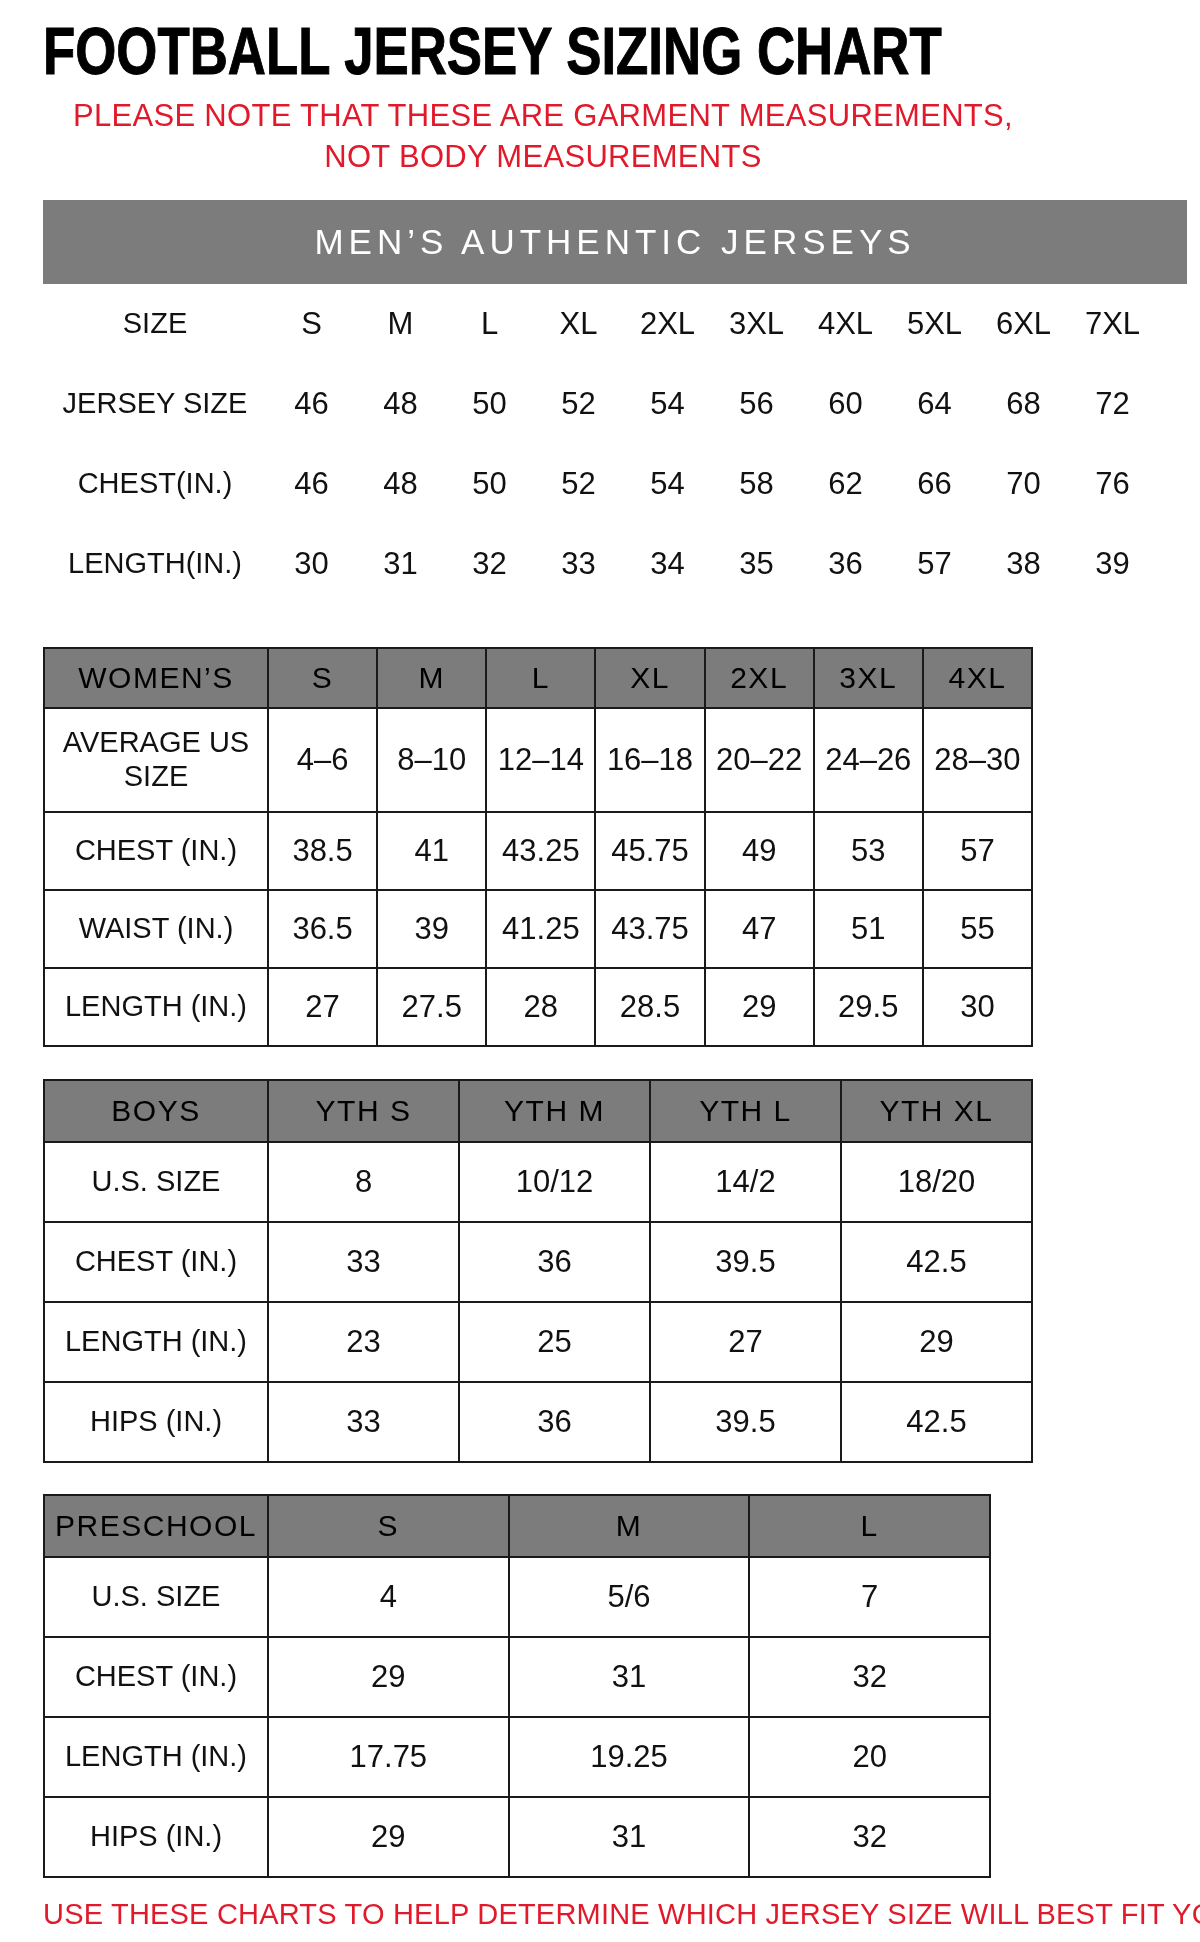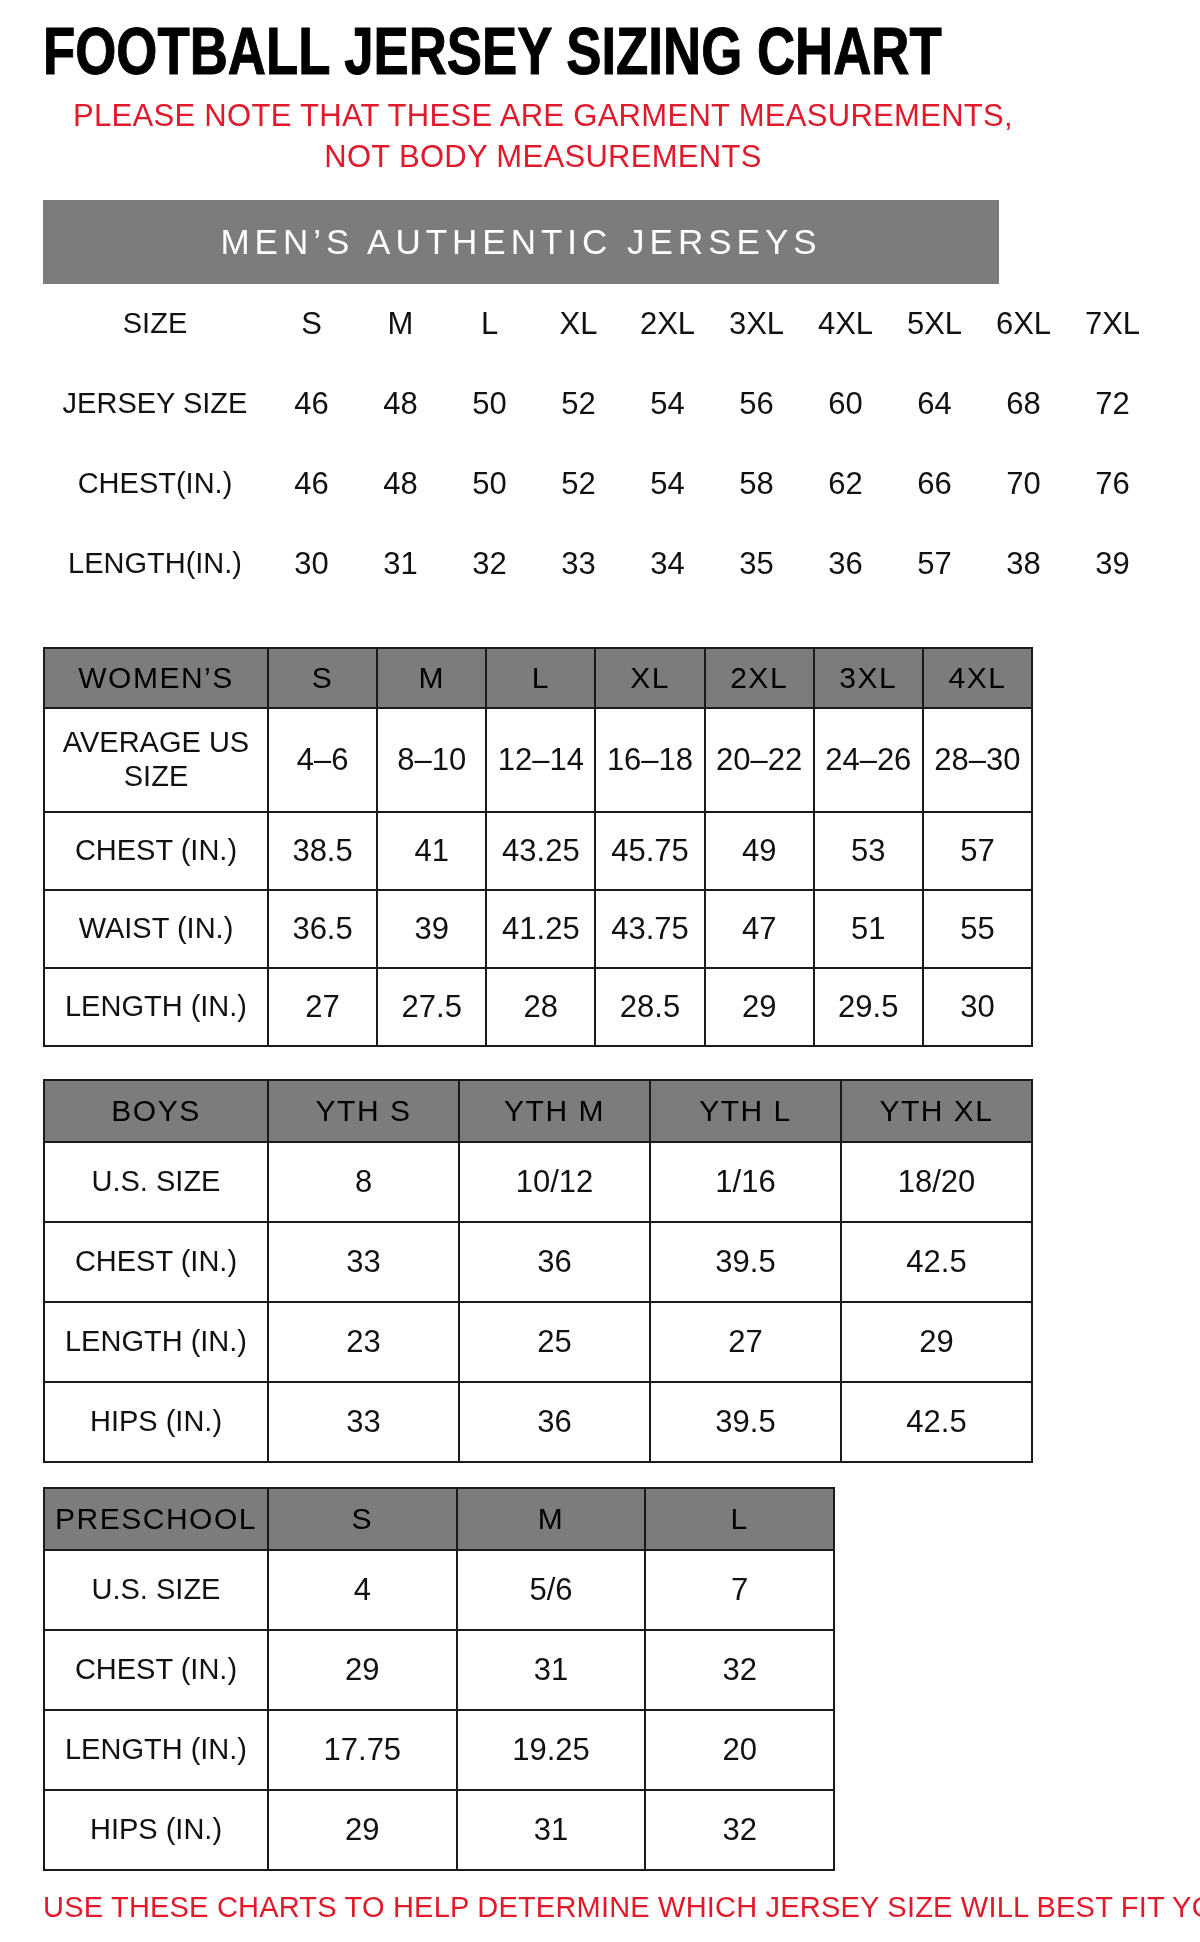--- a/index.html
+++ b/index.html
@@ -31,21 +31,21 @@
     color: #e11a2b;
     font-size: 31px;
     line-height: 1.32;
     letter-spacing: 0.3px;
     text-align: center;
   }
 
   
   .mens-header {
     margin-top: 22px;
-    width: 956px; height: 84px;
+    width: 1144px; height: 84px;
     background: #7c7c7c;
     color: #ffffff;
     display: flex; align-items: center; justify-content: center;
     font-size: 35px;
     letter-spacing: 5px;
   }
   .mens-grid {
     width: 1114px;
     display: grid;
     grid-template-columns: 224px repeat(10, 1fr);
@@ -87,22 +87,22 @@
     grid-template-columns: 224px repeat(7, 1fr);
     grid-template-rows: 60px 104px 78px 78px 78px;
   }
   .boys {
     margin-top: 32px;
     width: 990px;
     grid-template-columns: 224px repeat(4, 1fr);
     grid-template-rows: 62px repeat(4, 80px);
   }
   .preschool {
-    margin-top: 24px;
-    width: 792px;
+    margin-top: 31px;
+    width: 948px;
     grid-template-columns: 224px repeat(3, 1fr);
     grid-template-rows: 62px repeat(4, 80px);
   }
 
   .footer-note {
     margin-top: 20px;
     color: #e11a2b;
     font-size: 29px;
     letter-spacing: 0.2px;
     white-space: nowrap;
@@ -222,21 +222,21 @@
   <section class="btable boys">
     <div class="h">BOYS</div>
     <div class="h">YTH S</div>
     <div class="h">YTH M</div>
     <div class="h">YTH L</div>
     <div class="h">YTH XL</div>
 
     <div class="lab">U.S. SIZE</div>
     <div>8</div>
     <div>10/12</div>
-    <div>1/16</div>
+    <div>14/2</div>
     <div>18/20</div>
 
     <div class="lab">CHEST (IN.)</div>
     <div>33</div>
     <div>36</div>
     <div>39.5</div>
     <div>42.5</div>
 
     <div class="lab">LENGTH (IN.)</div>
     <div>23</div>

